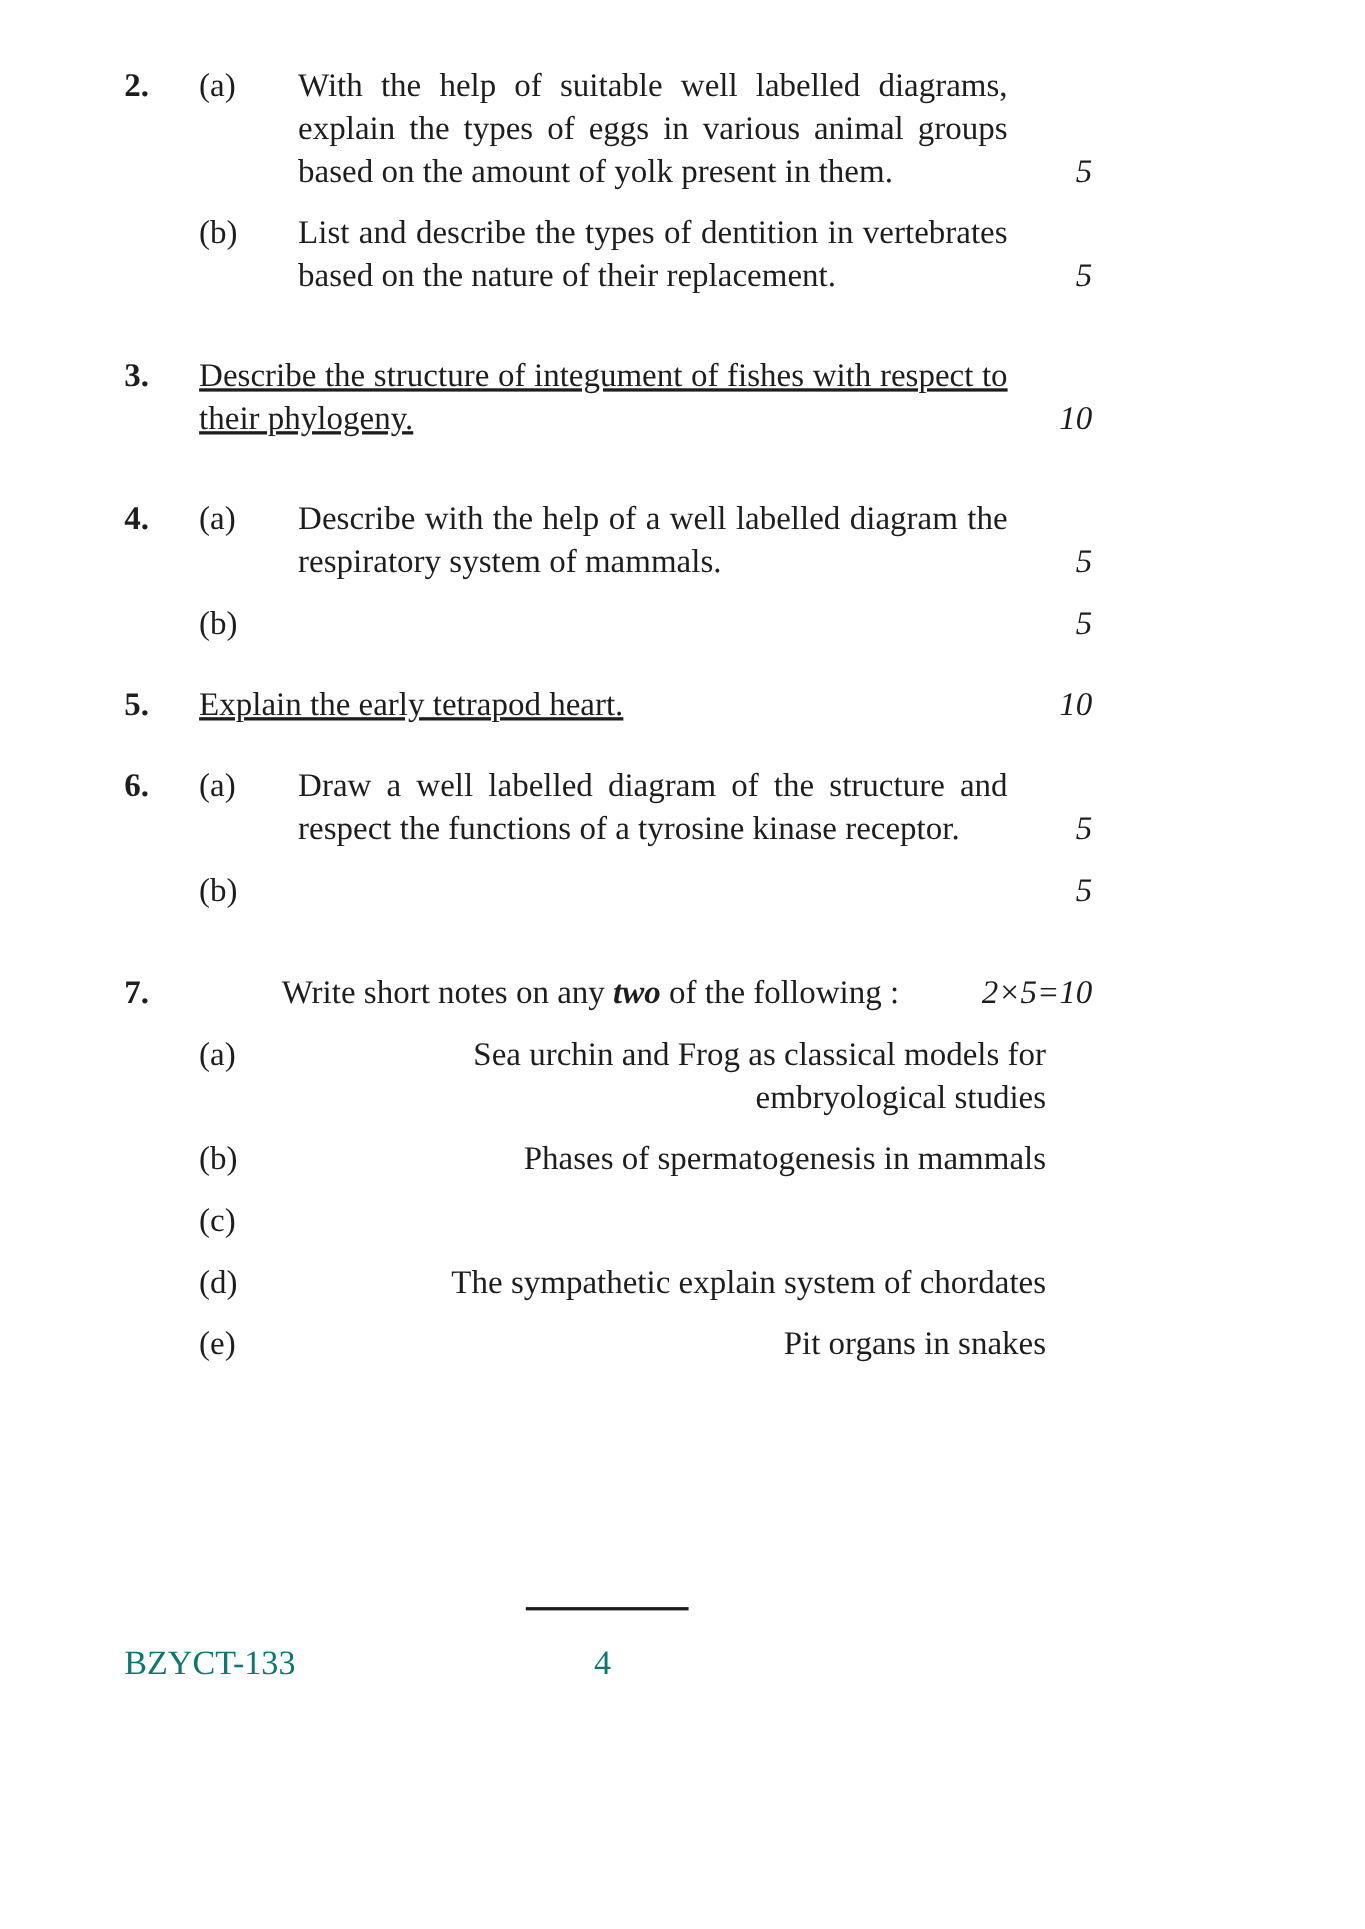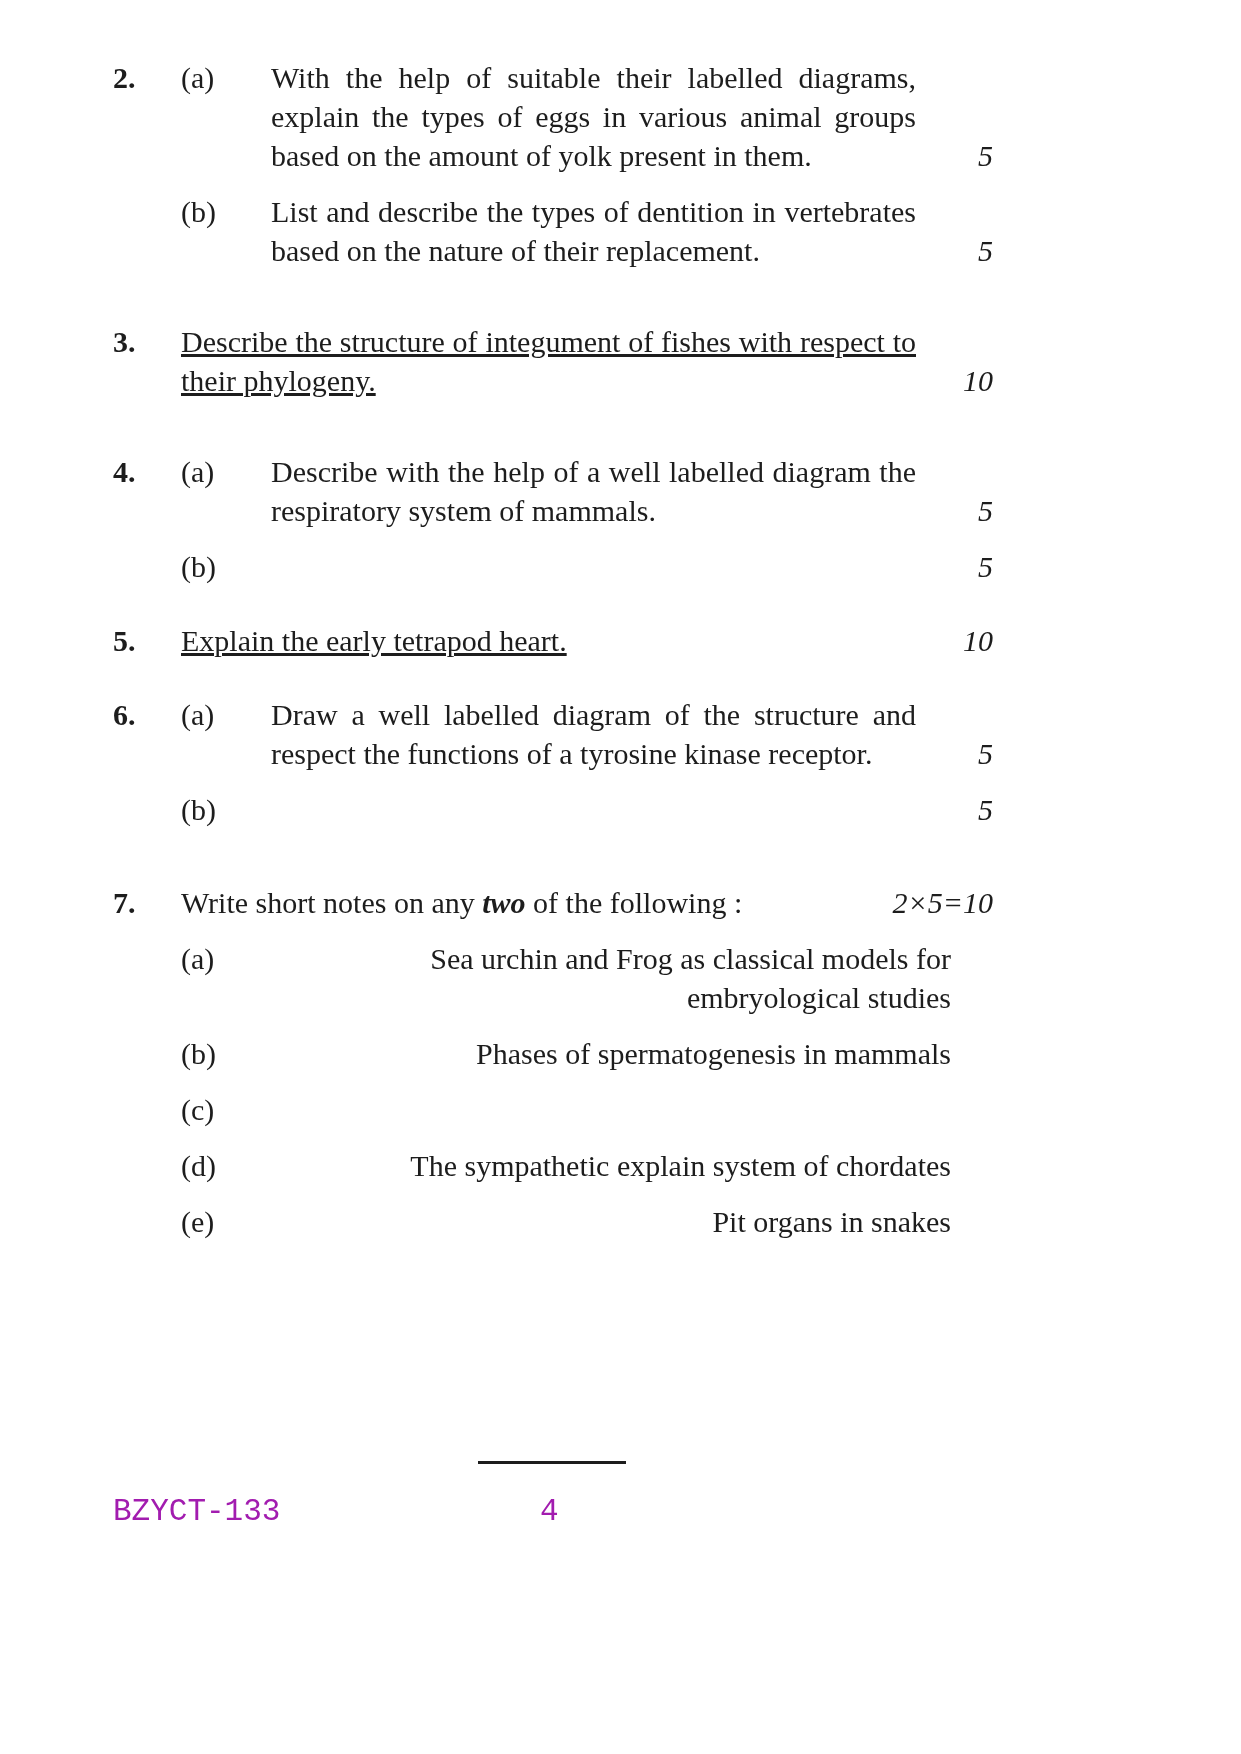--- a/index.html
+++ b/index.html
@@ -53,63 +53,63 @@
     flex: 0 0 735px;
     text-align: justify;
     text-align-last: left;
     text-decoration: underline;
   }
   .itext {
     width: 680px;
     flex: 0 0 680px;
     text-align: right;
   }
-  .stemtext { flex: 1 1 auto; text-align: left; }
+  .stemtext { flex: 1 1 auto; text-align: right; }
   .marks {
     flex: 1 1 auto;
     text-align: right;
     font-style: italic;
     white-space: nowrap;
   }
   .bi { font-weight: bold; font-style: italic; }
   .rule {
     position: absolute;
     left: 478px;
     top: 1461px;
     width: 148px;
     border-top: 3px solid #1d1d1d;
   }
   .footer {
     position: absolute;
     top: 1492px;
     left: 113px;
     width: 1015px;
-    font-family: Liberation Mono, monospace;
+    font-family: Liberation Serif, serif;
     font-size: 31px;
-    color: #a21caf;
+    color: #0f766e;
   }
   .footer .pnum {
     position: absolute;
     left: 427px; 
     top: 0;
   }
 </style>
 </head>
 <body>
 
 <div class="page">
 
   <main class="doc">
 
     <section class="question q2">
       <div class="qnum">2.</div>
       <div class="qcontent">
         <div class="part">
           <div class="letter">(a)</div>
-          <div class="ptext">With the help of suitable their labelled diagrams, explain the types of eggs in various animal groups based on the amount of yolk present in them.</div>
+          <div class="ptext">With the help of suitable well labelled diagrams, explain the types of eggs in various animal groups based on the amount of yolk present in them.</div>
           <div class="marks">5</div>
         </div>
         <div class="part">
           <div class="letter">(b)</div>
           <div class="ptext">List and describe the types of dentition in vertebrates based on the nature of their replacement.</div>
           <div class="marks">5</div>
         </div>
       </div>
     </section>
 

